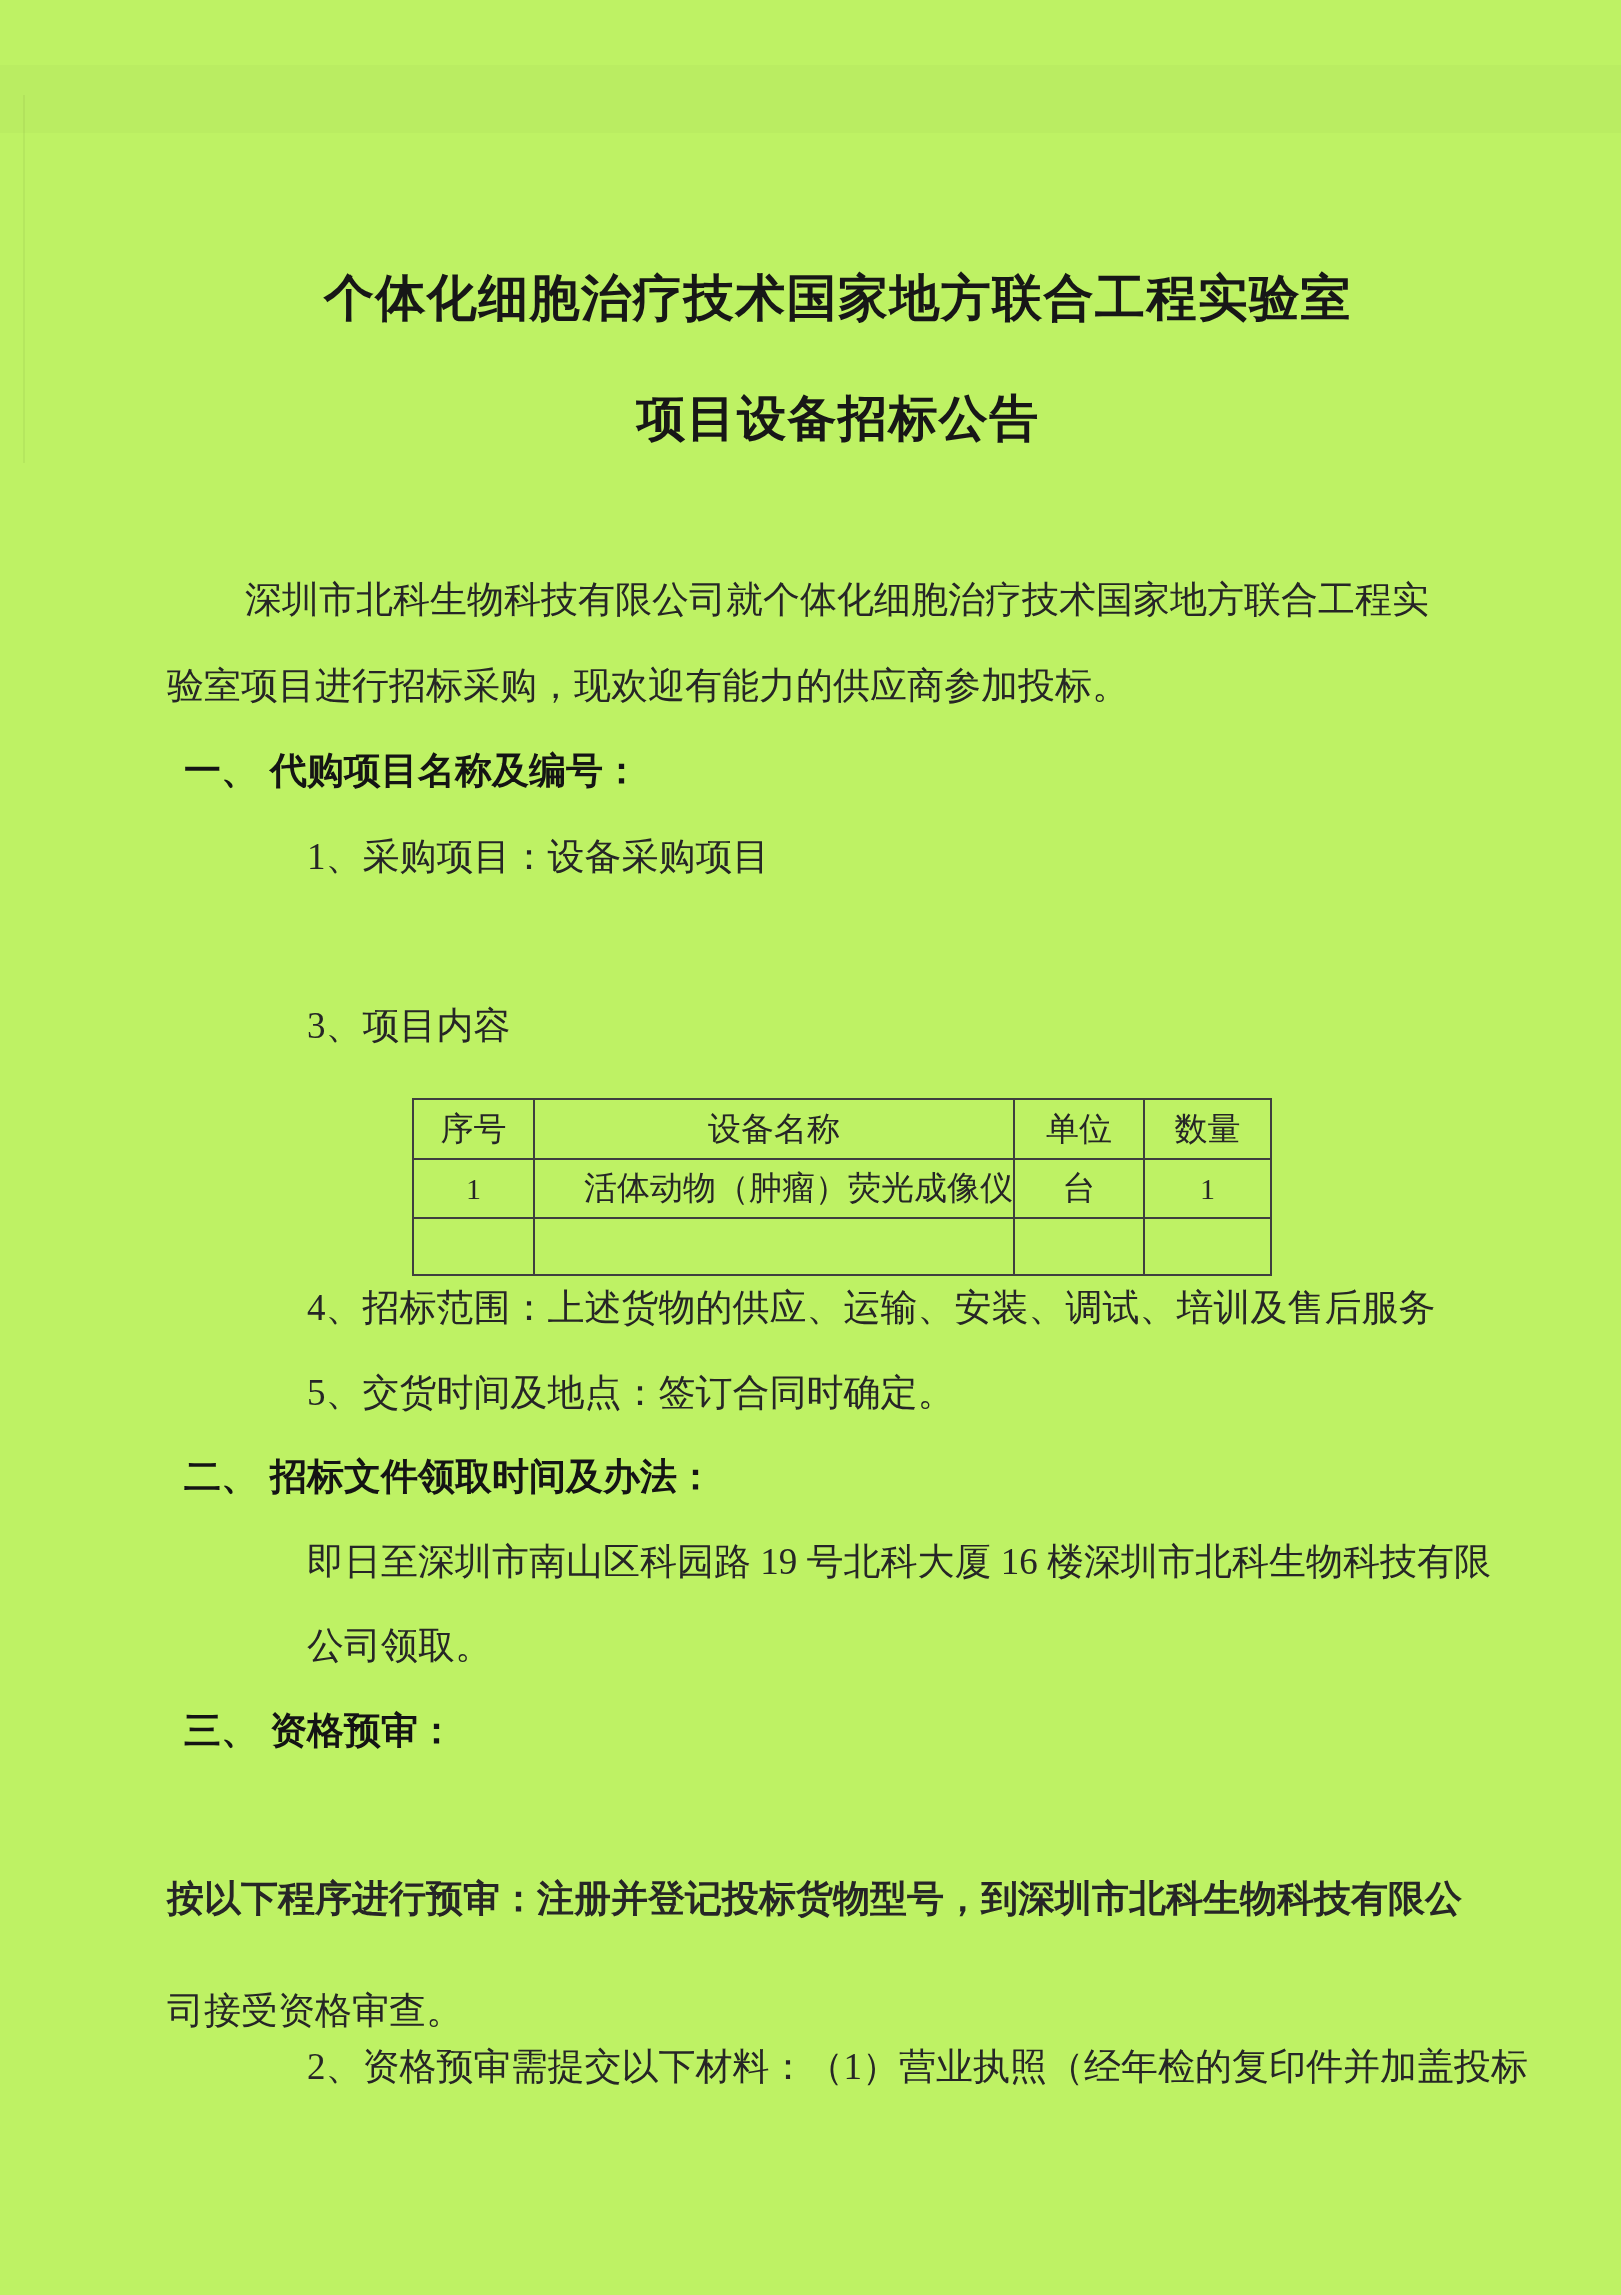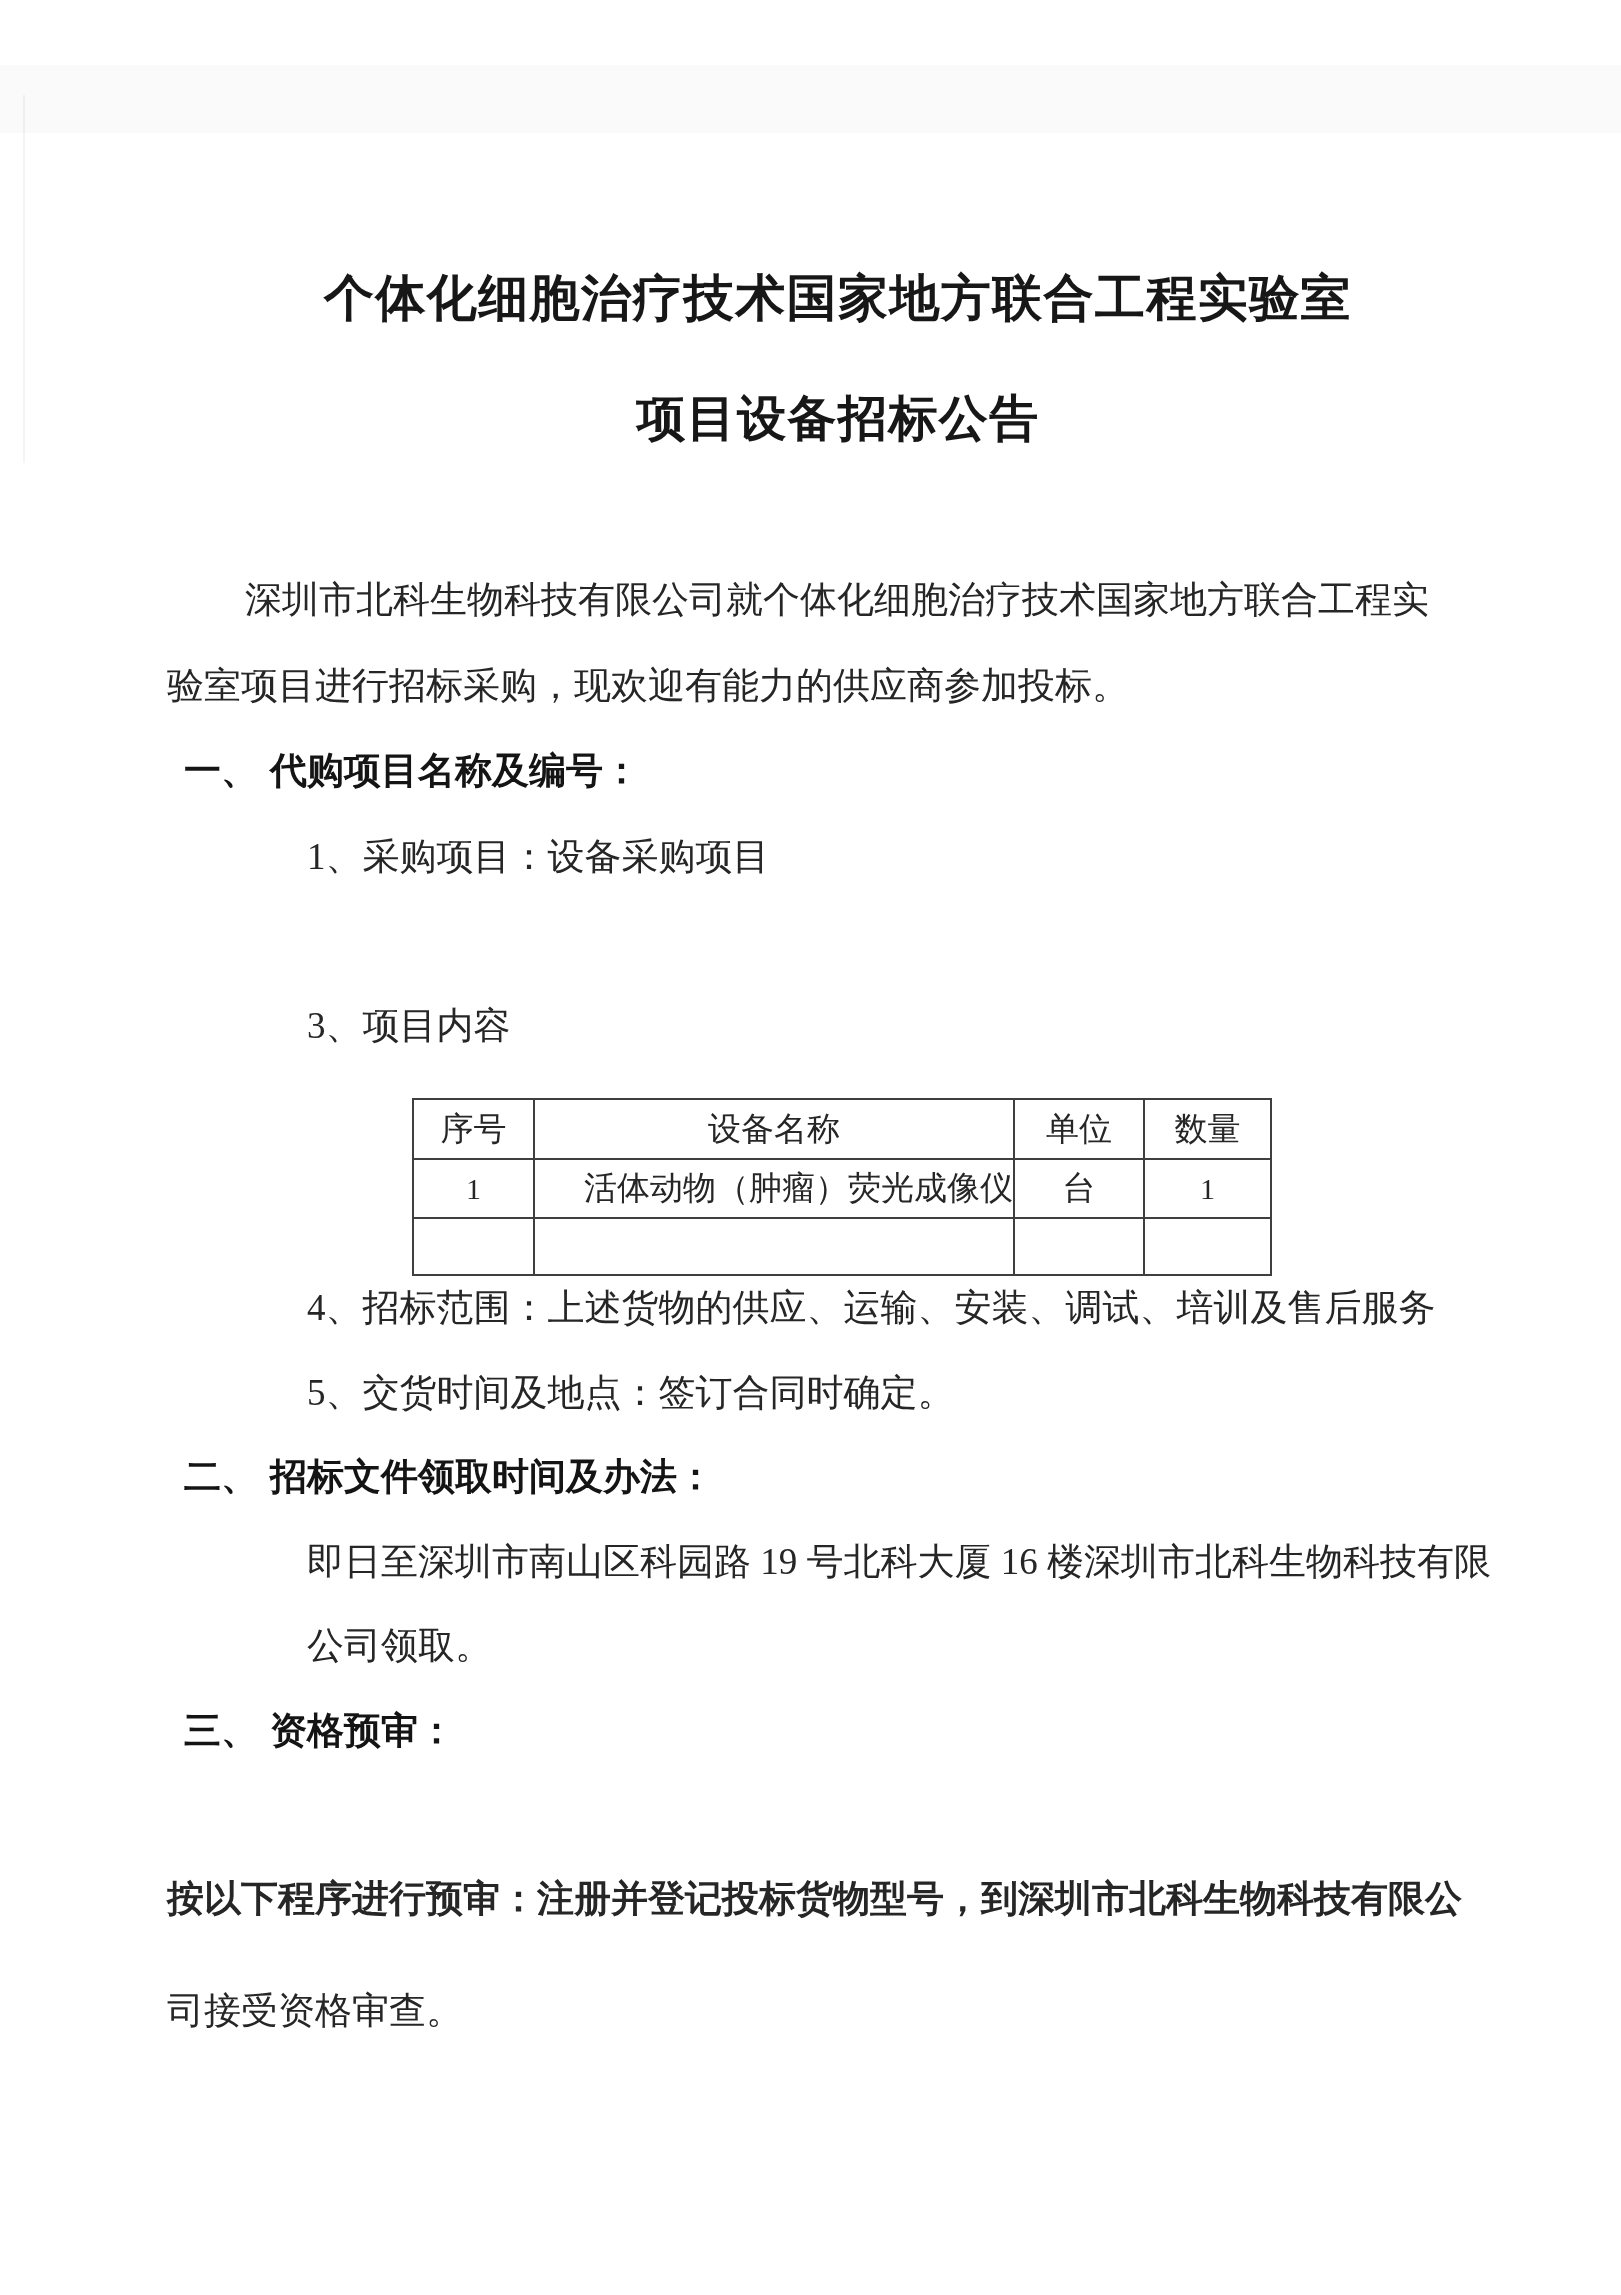--- a/index.html
+++ b/index.html
@@ -5,21 +5,21 @@
   html, body {
     margin: 0;
     padding: 0;
     background: #e8e8e8;
   }
   .page {
     position: relative;
     width: 1622px;
     height: 2295px;
     margin: 0 auto;
-    background: #ffffff;
+    background: #bef264;
     overflow: hidden;
     font-family: "Liberation Serif", "DejaVu Serif", serif;
     color: #222;
   }
   
   .artifact-band {
     position: absolute;
     top: 65px;
     left: 0;
     width: 100%;
@@ -153,15 +153,16 @@
 
   <div class="t-line" style="top:1541px; left:307px;">即日至深圳市南山区科园路 19 号北科大厦 16 楼深圳市北科生物科技有限</div>
   <div class="t-line" style="top:1625px; left:307px;">公司领取。</div>
 
   <div class="sec-head" style="top:1710px;">
     <span class="sec-num">三、</span><span class="sec-title">资格预审：</span>
   </div>
 
   <div class="t-line" style="top:1878px; left:167px;font-weight:bold;">按以下程序进行预审：注册并登记投标货物型号，到深圳市北科生物科技有限公</div>
   <div class="t-line" style="top:1962px; left:167px;margin-top:28px;">司接受资格审查。</div>
+  <div class="t-line" style="top:2046px; left:307px;">2、资格预审需提交以下材料：（1）营业执照（经年检的复印件并加盖投标</div>
 
 </div>
 
 
 </body></html>

